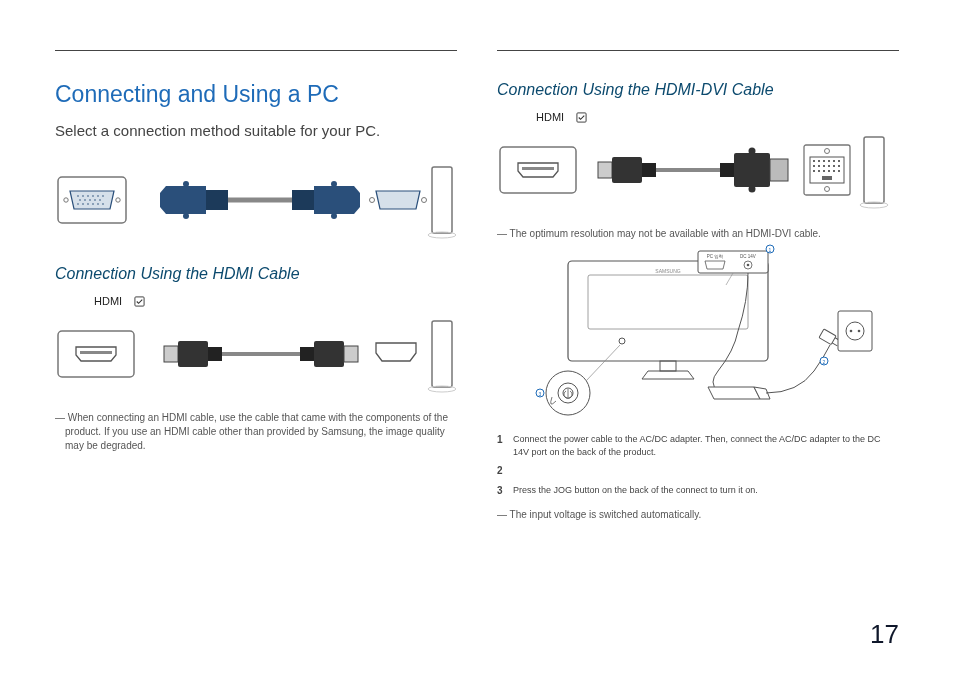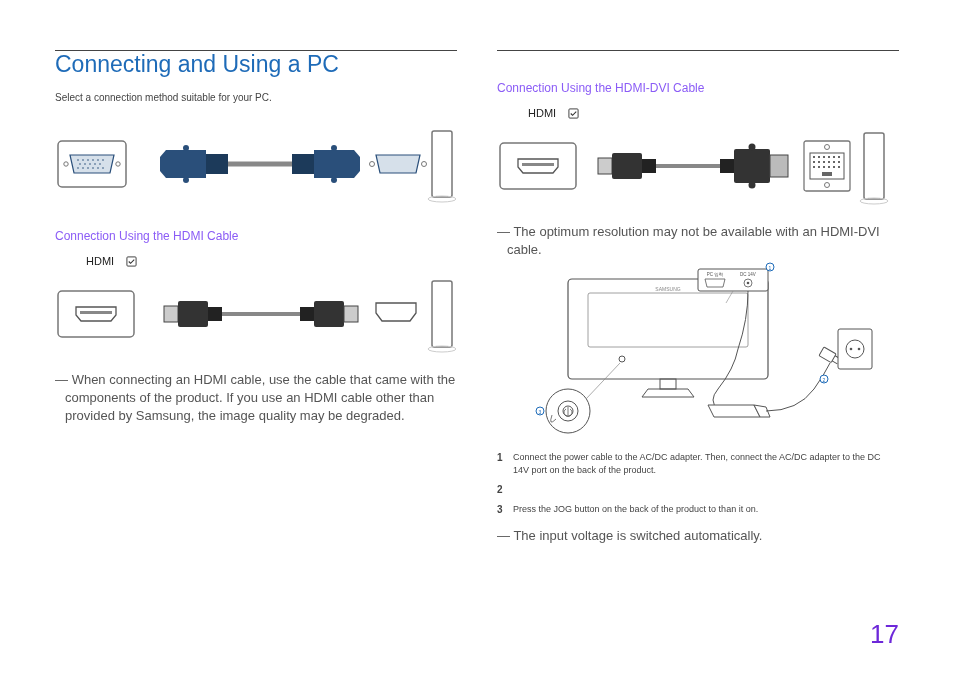--- a/index.html
+++ b/index.html
@@ -20,52 +20,54 @@
     display: flex;
     gap: 40px;
   }
   .col { flex: 1; min-width: 0; }
   h1.section-title {
     color: #1e6bb8;
     font-weight: 400;
     font-size: 23px;
     margin: 0 0 6px 0;
     border-top: 1.5px solid #444;
+    padding-top: 30px;
   }
   .col-right h2.first { margin-top: 30px; }
   .intro {
-    font-size: 10px;
+    font-size: 15px;
     color: #444;
     margin: 14px 0 20px 0;
   }
   h2.subhead {
-    font-size: 12px;
+    font-size: 16px;
     font-weight: 500;
-    color: #8b5cf6;
+    color: #0c4a6e;
     margin: 18px 0 12px 0;
+    font-style: italic;
   }
   .port-label {
     font-size: 11px;
     font-weight: 500;
-    margin: 0 0 6px 4px;
+    margin: 0 0 6px 12px;
     display: flex;
     align-items: center;
     gap: 12px;
     padding-left: 27px;
   }
   .port-label svg { width: 11px; height: 11px; }
   .diagram-box {
     width: 100%;
     height: 88px;
     display: flex;
     align-items: center;
     justify-content: center;
   }
   .footnote {
-    font-size: 13px;
+    font-size: 10px;
     color: #555;
     line-height: 1.4;
     margin: 10px 0 0 0;
     padding-left: 10px;
     text-indent: -10px;
   }
   .footnote::before { content: "― "; }
   .power-diagram {
     width: 100%;
     height: 180px;
@@ -89,21 +91,21 @@
   ol.steps li .num {
     font-weight: 600;
     font-size: 10px;
     min-width: 8px;
   }
   .page-number {
     position: absolute;
     right: 55px;
     bottom: 25px;
     font-size: 26px;
-    color: #6d28d9;
+    color: #0f172a;
     font-weight: 300;
   }
   .top-rule-right {
     border-top: 1.5px solid #444;
     height: 0;
     margin-bottom: 0;
   }
 </style>
 </head>
 <body>
@@ -319,21 +321,21 @@
       <ol class="steps">
         <li>
             <span class="num">1</span>
             <span>Connect the power cable to the AC/DC adapter. Then, connect the AC/DC adapter to the DC 14V port on the back of the product.</span>
           </li>
         <li>
             <span class="num">2</span>
           </li>
         <li>
             <span class="num">3</span>
-            <span>Press the JOG button on the back of the product to than it on.</span>
+            <span>Press the JOG button on the back of the connect to turn it on.</span>
           </li>
       </ol>
       <p class="footnote">The input voltage is switched automatically.</p>
     </div>
 
   </div>
   <div class="page-number">17</div>
 </div>
 
 </body></html>

